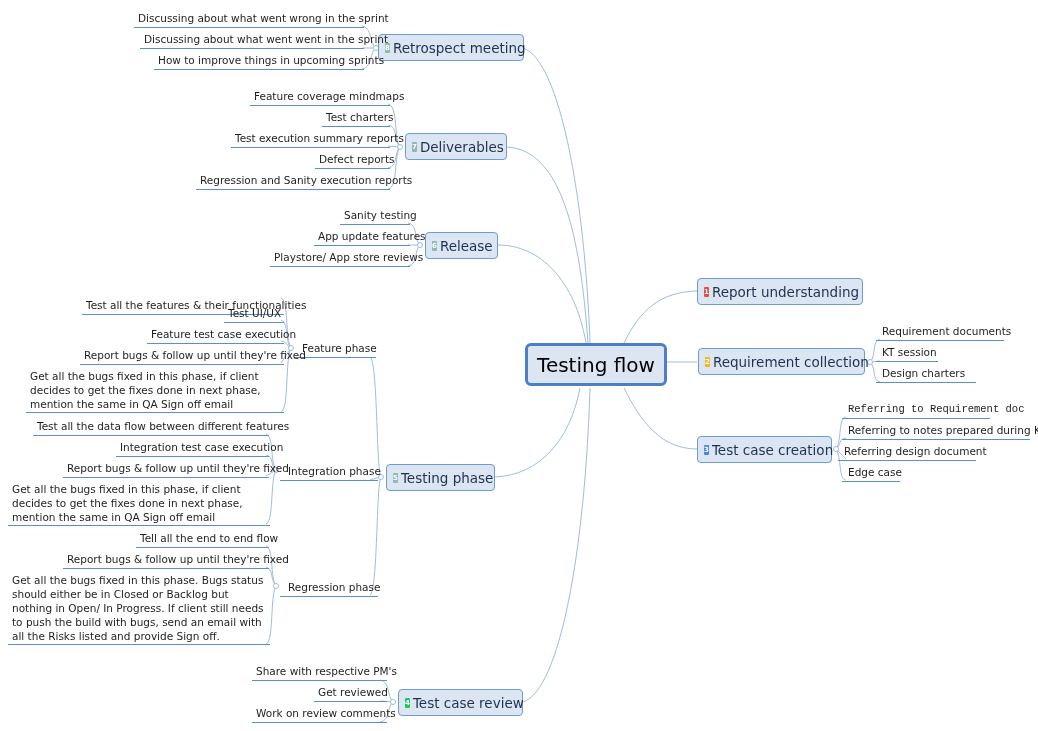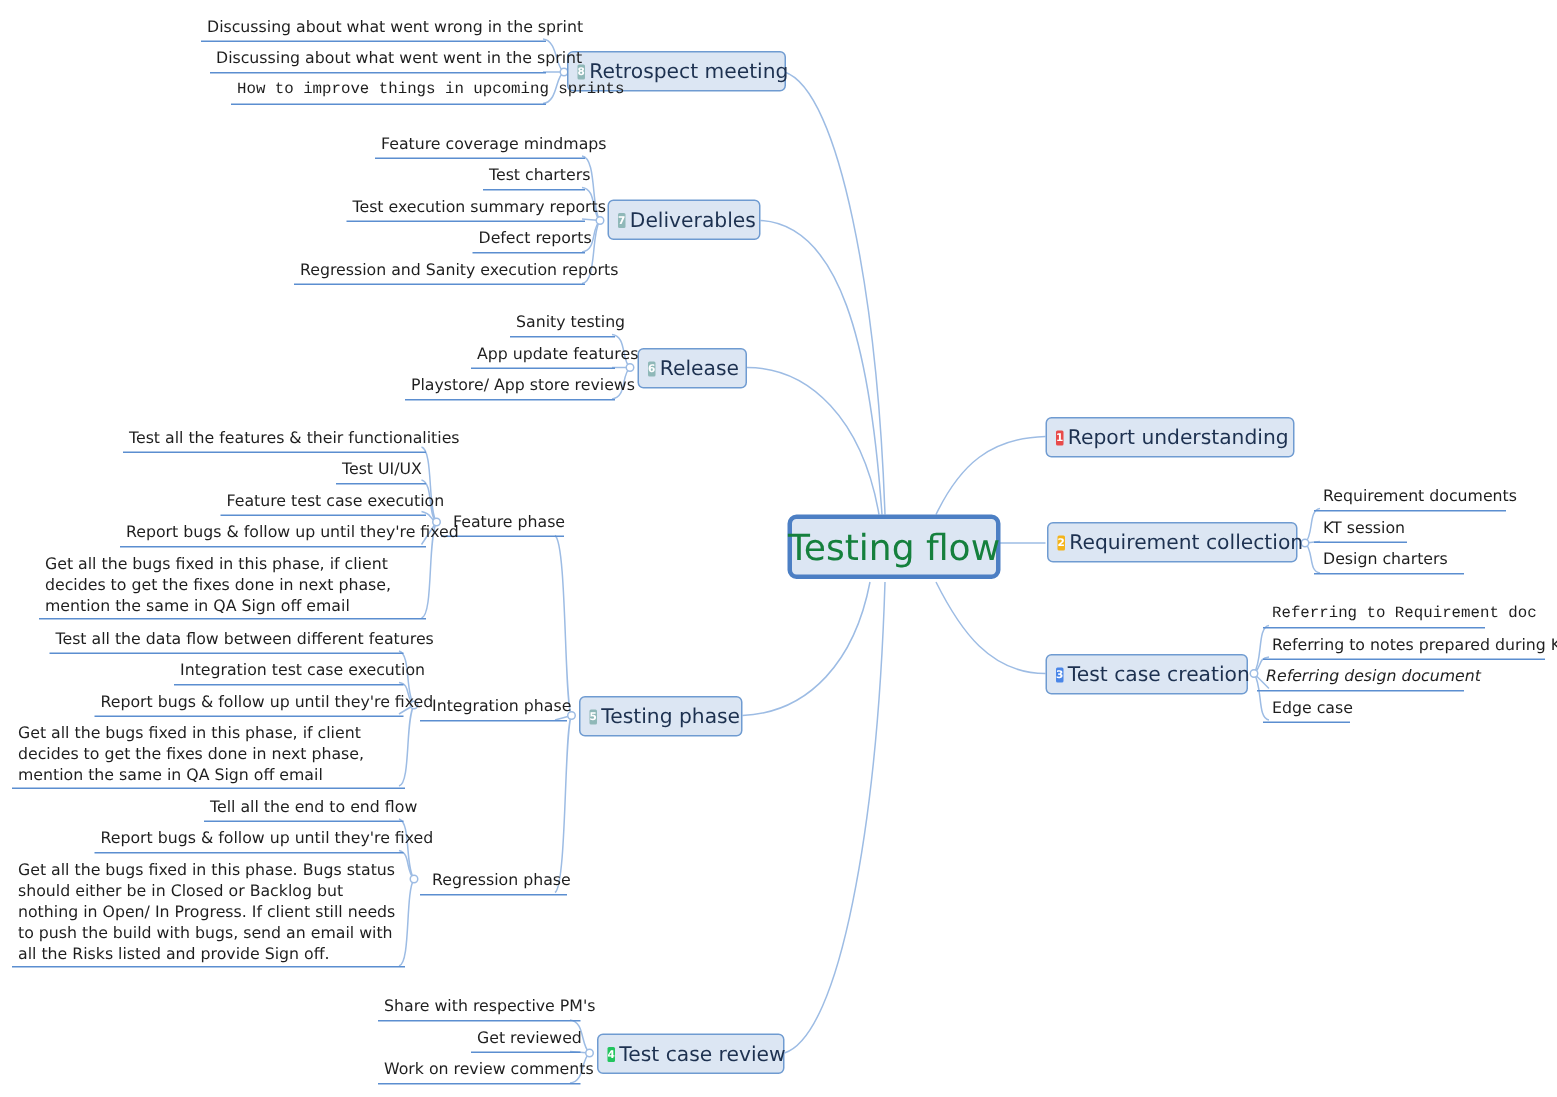--- a/index.html
+++ b/index.html
@@ -2,21 +2,21 @@
 <html><head>
 <meta charset="utf-8">
 <style>
   html, body { margin:0; padding:0; background:#ffffff; }
   body { width:1038px; height:731px; position:relative; overflow:hidden;
          font-family: "DejaVu Sans", "Liberation Sans", sans-serif; }
   #lines { position:absolute; left:0; top:0; width:1038px; height:731px; pointer-events:none; }
   .node { position:absolute; box-sizing:border-box; background:#dce6f3; border:1px solid #6f9bd1;
           border-radius:4px; color:#1d3150; display:flex; align-items:center; white-space:nowrap; }
   .main { font-size:13.5px; height:27px; padding:0 8px 0 6px; }
-  .root { border:3px solid #4c7fc4; border-radius:6px; font-size:24px; color:#15803d;
+  .root { border:3px solid #4c7fc4; border-radius:6px; font-size:20px; color:#000000;
           justify-content:center; height:43px; }
   .badge { display:inline-flex; align-items:center; justify-content:center; width:10px; height:10px;
            font-size:7px; color:#fff; margin-right:3px; border-radius:1px; font-weight:bold; }
   .leaf { position:absolute; font-size:10.5px; color:#1e1e1e; white-space:nowrap;
           border-bottom:1.6px solid #5b8ed0; box-sizing:border-box; padding:0 4px 2px 4px; line-height:14px; }
   .leaf.r { text-align:right; }
   .leaf.multi { white-space:normal; line-height:14px; }
   .sub { position:absolute; font-size:10.5px; color:#1e1e1e; white-space:nowrap;
          border-bottom:1.6px solid #5b8ed0; box-sizing:border-box; padding:0 6px 2px 8px; line-height:14px; }
 </style>
@@ -113,30 +113,30 @@
 <div class="sub" style="left:876px;top:324px;width:128px;padding-left:6px;">Requirement documents</div>
 <div class="sub" style="left:876px;top:345px;width:62px;padding-left:6px;">KT session</div>
 <div class="sub" style="left:876px;top:366px;width:100px;padding-left:6px;">Design charters</div>
 
 <div class="node main" style="left:697px;top:436px;width:135px;">
   <span class="badge" style="background:#4a86e8">3</span>
   <span>Test case creation</span>
 </div>
 <div class="sub" style="left:842px;top:402px;width:148px;padding-left:6px;font-family:Liberation Mono, monospace;">Referring to Requirement doc</div>
 <div class="sub" style="left:842px;top:423px;width:188px;padding-left:6px;">Referring to notes prepared during KT</div>
-<div class="sub" style="left:838px;top:444px;width:138px;padding-left:6px;font-style:italic;">Referring design document</div>
+<div class="sub" style="left:838px;top:444px;width:138px;padding-left:6px;">Referring design document</div>
 <div class="sub" style="left:842px;top:465px;width:58px;padding-left:6px;">Edge case</div>
 
 <div class="node main" style="left:378px;top:34px;width:146px;">
   <span class="badge" style="background:#8fb8b8">8</span>
   <span>Retrospect meeting</span>
 </div>
 <div class="leaf r" style="left:134px;top:11px;width:230px;">Discussing about what went wrong in the sprint</div>
 <div class="leaf r" style="left:140px;top:32px;width:224px;">Discussing about what went went in the sprint</div>
-<div class="leaf r" style="left:154px;top:53px;width:210px;font-family:Liberation Mono, monospace;">How to improve things in upcoming sprints</div>
+<div class="leaf r" style="left:154px;top:53px;width:210px;">How to improve things in upcoming sprints</div>
 
 <div class="node main" style="left:405px;top:133px;width:102px;">
   <span class="badge" style="background:#8fb8b8">7</span>
   <span>Deliverables</span>
 </div>
 <div class="leaf r" style="left:250px;top:89px;width:140px;">Feature coverage mindmaps</div>
 <div class="leaf r" style="left:322px;top:110px;width:68px;">Test charters</div>
 <div class="leaf r" style="left:231px;top:131px;width:159px;">Test execution summary reports</div>
 <div class="leaf r" style="left:315px;top:152px;width:75px;">Defect reports</div>
 <div class="leaf r" style="left:196px;top:173px;width:194px;">Regression and Sanity execution reports</div>
@@ -148,21 +148,21 @@
 <div class="leaf r" style="left:340px;top:208px;width:70px;">Sanity testing</div>
 <div class="leaf r" style="left:314px;top:229px;width:96px;">App update features</div>
 <div class="leaf r" style="left:270px;top:250px;width:140px;">Playstore/ App store reviews</div>
 
 <div class="node main" style="left:386px;top:464px;width:109px;">
   <span class="badge" style="background:#8fb8b8">5</span>
   <span>Testing phase</span>
 </div>
 
 <div class="sub" style="left:294px;top:341px;width:82px;">Feature phase</div>
-<div class="leaf r" style="left:82px;top:285px;width:202px;">Test all the features &amp; their functionalities</div>
+<div class="leaf r" style="left:82px;top:298px;width:202px;">Test all the features &amp; their functionalities</div>
 <div class="leaf r" style="left:224px;top:306px;width:60px;text-align:center;">Test UI/UX</div>
 <div class="leaf r" style="left:147px;top:327px;width:137px;">Feature test case execution</div>
 <div class="leaf r" style="left:80px;top:348px;width:204px;">Report bugs &amp; follow up until they're fixed</div>
 <div class="leaf multi" style="left:26px;top:369px;width:258px;height:44px;">Get all the bugs fixed in this phase, if client decides to get the fixes done in next phase, mention the same in QA Sign off email</div>
 
 <div class="sub" style="left:280px;top:464px;width:98px;">Integration phase</div>
 <div class="leaf r" style="left:33px;top:419px;width:236px;">Test all the data flow between different features</div>
 <div class="leaf r" style="left:116px;top:440px;width:153px;">Integration test case execution</div>
 <div class="leaf r" style="left:63px;top:461px;width:206px;">Report bugs &amp; follow up until they're fixed</div>
 <div class="leaf multi" style="left:8px;top:482px;width:262px;height:44px;">Get all the bugs fixed in this phase, if client decides to get the fixes done in next phase, mention the same in QA Sign off email</div>

